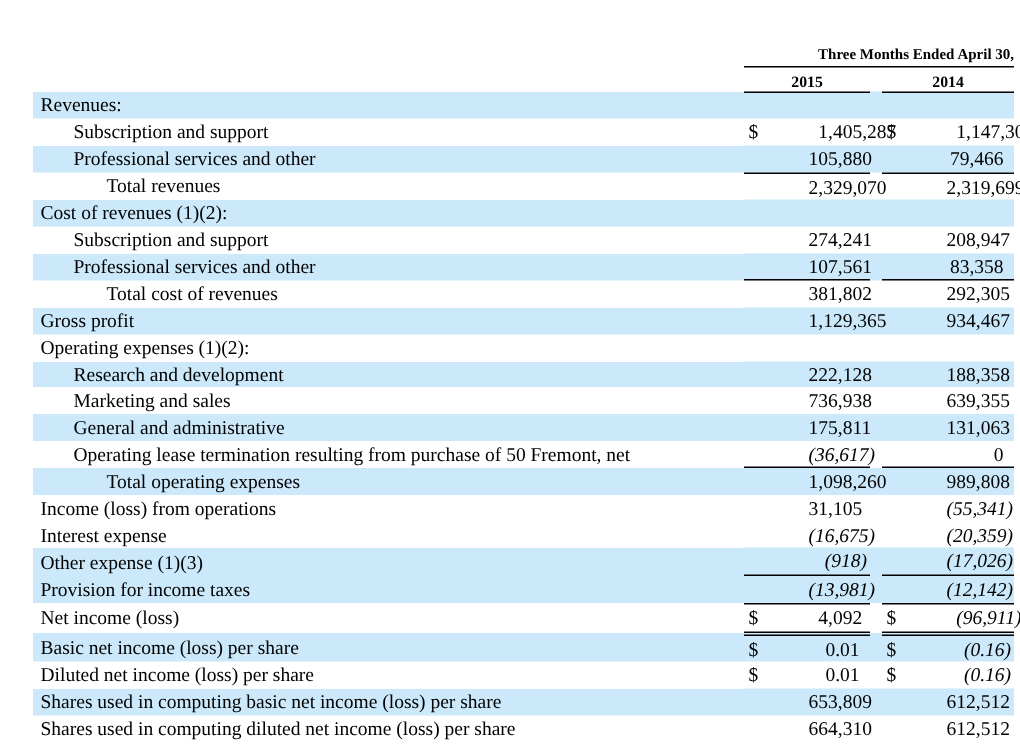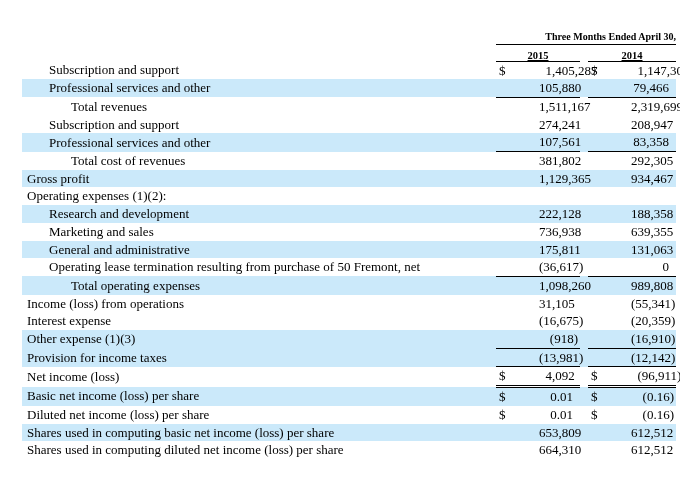--- a/index.html
+++ b/index.html
@@ -28,21 +28,21 @@
 
   tr.hdr-period td { height: 25px; vertical-align: bottom; }
   td.period-cell {
     font-weight: bold;
     font-size: 10px;
     text-align: right;
     border-bottom: 1px solid var(--rule);
     padding: 16px 0 2px 0;
     white-space: nowrap;
   }
-  tr.hdr-years td { height: 14px; vertical-align: bottom; text-decoration: underline; }
+  tr.hdr-years td { height: 14px; vertical-align: bottom; }
   td.year-cell {
     font-weight: bold;
     font-size: 10.5px;
     text-align: center;
     border-bottom: 1px solid var(--rule);
     padding: 0;
   }
 
   tbody td {
     height: 17.7px;
@@ -58,21 +58,21 @@
   td.lbl.ind2 { padding-left: 49px; margin-top: 17px; }
 
   td.num .cellflex {
     display: flex;
     justify-content: space-between;
     align-items: baseline;
     padding-left: 3px;
     padding-right: 7px;
   }
   td.num .val { white-space: nowrap; margin-left: 40px; }
-  td.num .val.neg { margin-right: -5px; }
+  td.num .val.neg { margin-right: -5px; font-style: italic; }
 
   tr.u-single td.num { border-bottom: 1px solid var(--rule); }
   tr.u-double td.num { border-bottom: 3px double var(--rule); }
 </style>
 </head>
 <body>
 
 <div class="page" style="background: rgb(255, 255, 255); color: rgb(0, 0, 0);">
   <table class="stmt">
     <colgroup>
@@ -87,20 +87,36 @@
         <td class="period-cell" colspan="3">Three Months Ended April 30,</td>
       </tr>
       <tr class="hdr-years">
         <td></td>
         <td class="year-cell">2015</td>
         <td></td>
         <td class="year-cell">2014</td>
       </tr>
     </thead>
     <tbody id="rows-body">
+        <tr class="stripe u-none">
+          <td class="lbl ind0">Revenues:</td>
+          <td class="num">
+            <div class="cellflex">
+              <span></span>
+              <span class="val"></span>
+            </div>
+          </td>
+          <td></td>
+          <td class="num">
+            <div class="cellflex">
+              <span></span>
+              <span class="val"></span>
+            </div>
+          </td>
+        </tr>
         <tr class="u-none">
           <td class="lbl ind1">Subscription and support</td>
           <td class="num">
             <div class="cellflex">
               <span>$</span>
               <span class="val">1,405,287</span>
             </div>
           </td>
           <td></td>
           <td class="num">
@@ -124,28 +140,44 @@
               <span></span>
               <span class="val">79,466</span>
             </div>
           </td>
         </tr>
         <tr class="u-none">
           <td class="lbl ind2">Total revenues</td>
           <td class="num">
             <div class="cellflex">
               <span></span>
-              <span class="val">1,511,167</span>
+              <span class="val">2,329,070</span>
             </div>
           </td>
           <td></td>
           <td class="num">
             <div class="cellflex">
               <span></span>
               <span class="val">2,319,699</span>
+            </div>
+          </td>
+        </tr>
+        <tr class="stripe u-none">
+          <td class="lbl ind0">Cost of revenues (1)(2):</td>
+          <td class="num">
+            <div class="cellflex">
+              <span></span>
+              <span class="val"></span>
+            </div>
+          </td>
+          <td></td>
+          <td class="num">
+            <div class="cellflex">
+              <span></span>
+              <span class="val"></span>
             </div>
           </td>
         </tr>
         <tr class="u-none">
           <td class="lbl ind1">Subscription and support</td>
           <td class="num">
             <div class="cellflex">
               <span></span>
               <span class="val">274,241</span>
             </div>
@@ -339,21 +371,21 @@
           <td class="num">
             <div class="cellflex">
               <span></span>
               <span class="val neg">(918)</span>
             </div>
           </td>
           <td></td>
           <td class="num">
             <div class="cellflex">
               <span></span>
-              <span class="val neg">(16,910)</span>
+              <span class="val neg">(17,026)</span>
             </div>
           </td>
         </tr>
         <tr class="stripe u-single">
           <td class="lbl ind0">Provision for income taxes</td>
           <td class="num">
             <div class="cellflex">
               <span></span>
               <span class="val neg">(13,981)</span>
             </div>

